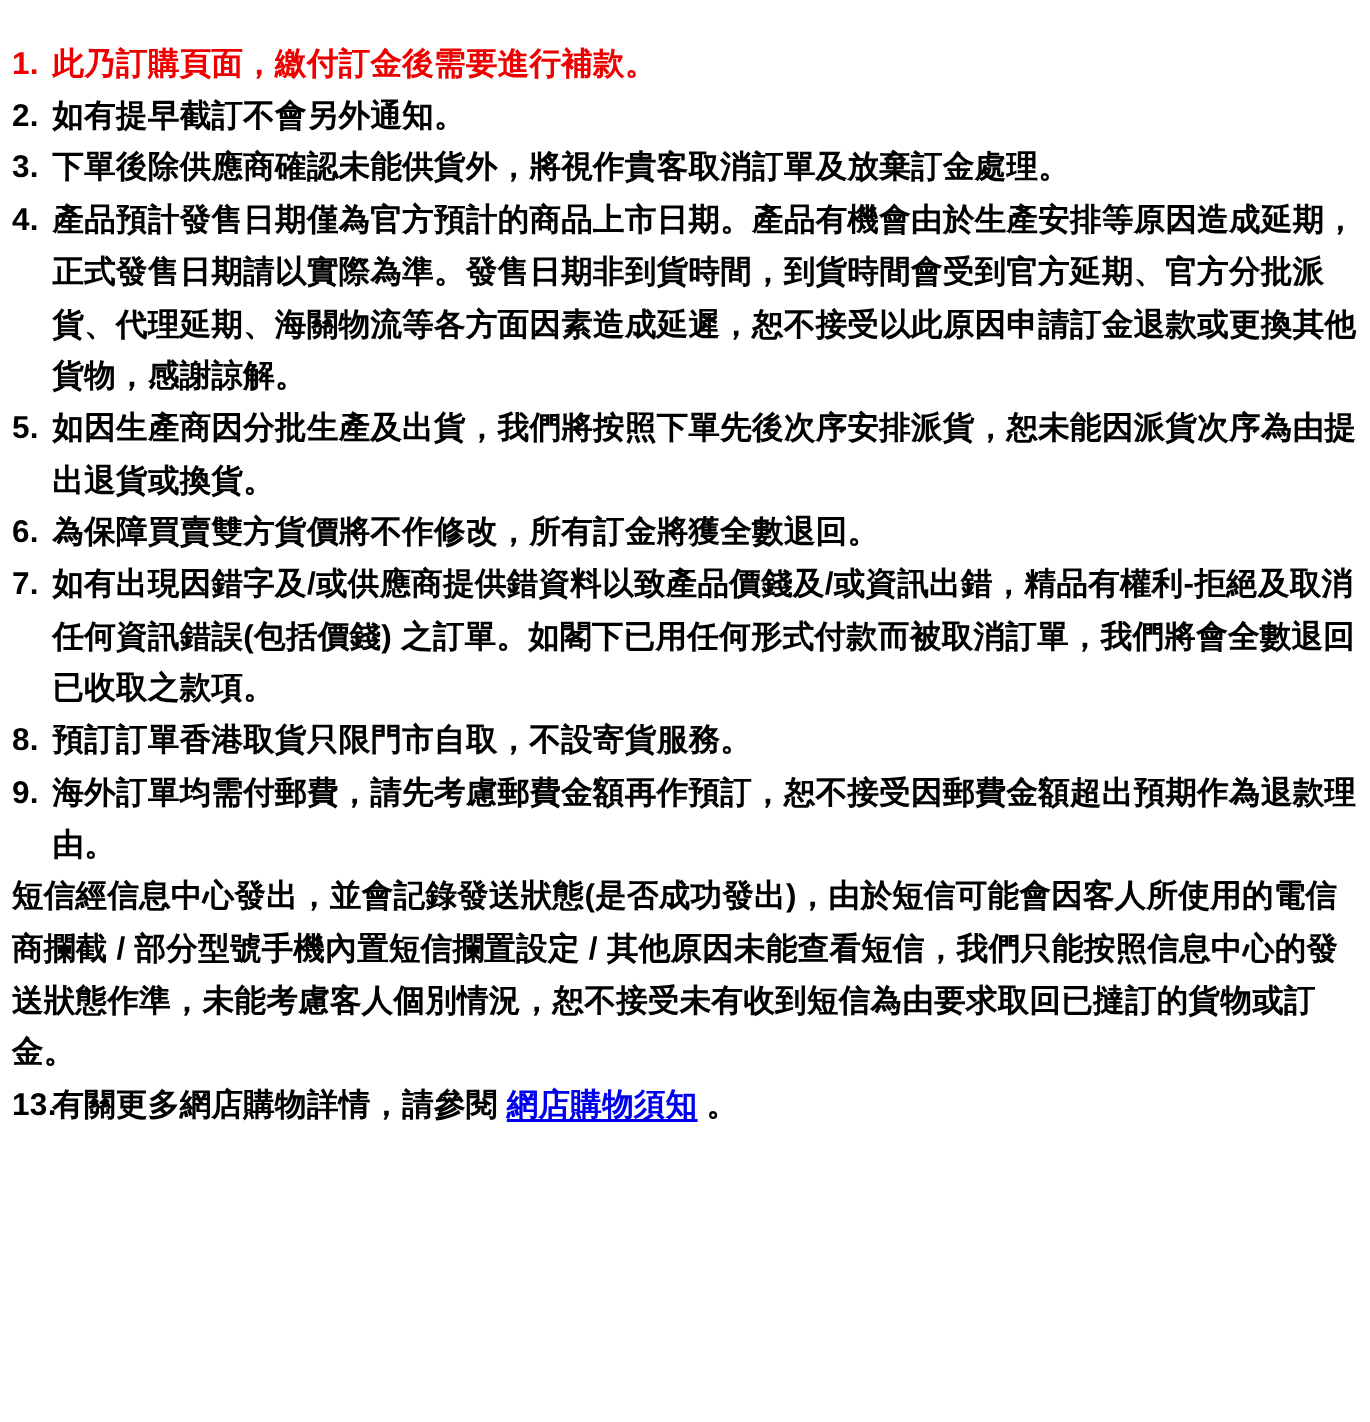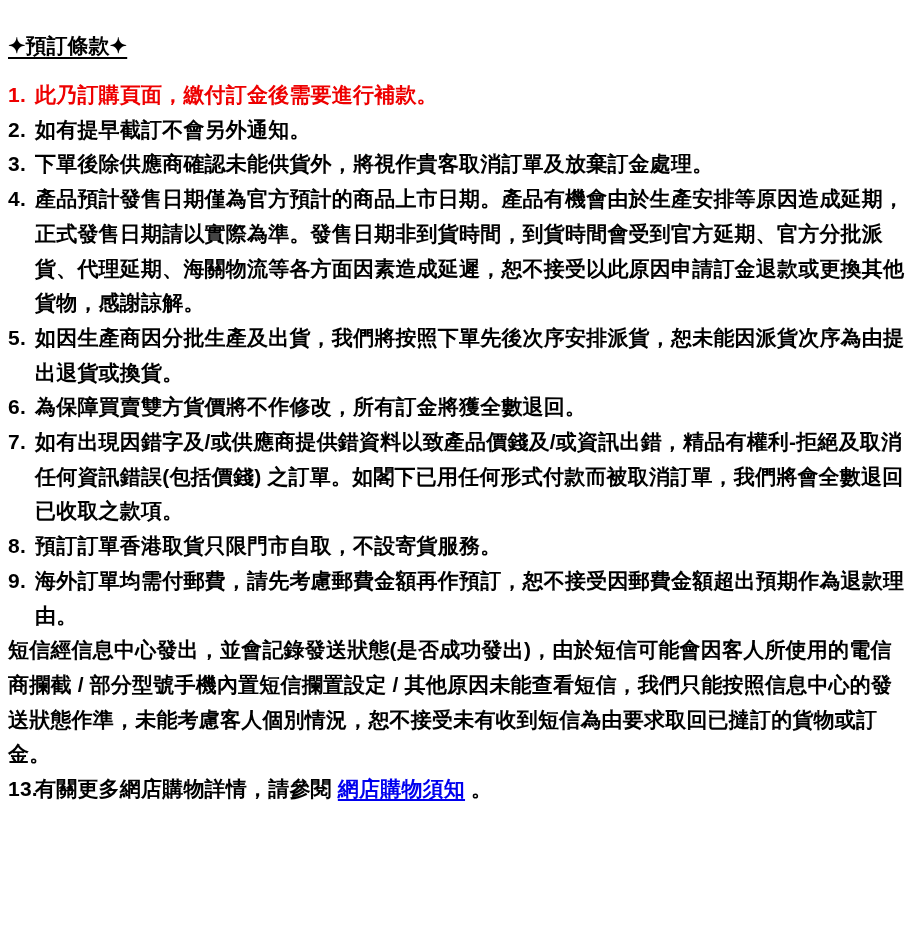--- a/index.html
+++ b/index.html
@@ -64,21 +64,20 @@
     color: var(--link-blue);
     text-decoration: underline;
     text-underline-offset: 3px;
     cursor: pointer;
   }
 </style>
 </head>
 <body>
 
 <div class="page">
-  <h2 class="section-header"><span class="u">✦預訂條款✦</span></h2>
   <ol class="terms-list" id="terms-list">
       <li class="term red">
         <span class="num">1.</span>
         <span class="txt">此乃訂購頁面，繳付訂金後需要進行補款。</span>
       </li>
       <li class="term">
         <span class="num">2.</span>
         <span class="txt">如有提早截訂不會另外通知。</span>
       </li>
       <li class="term">

